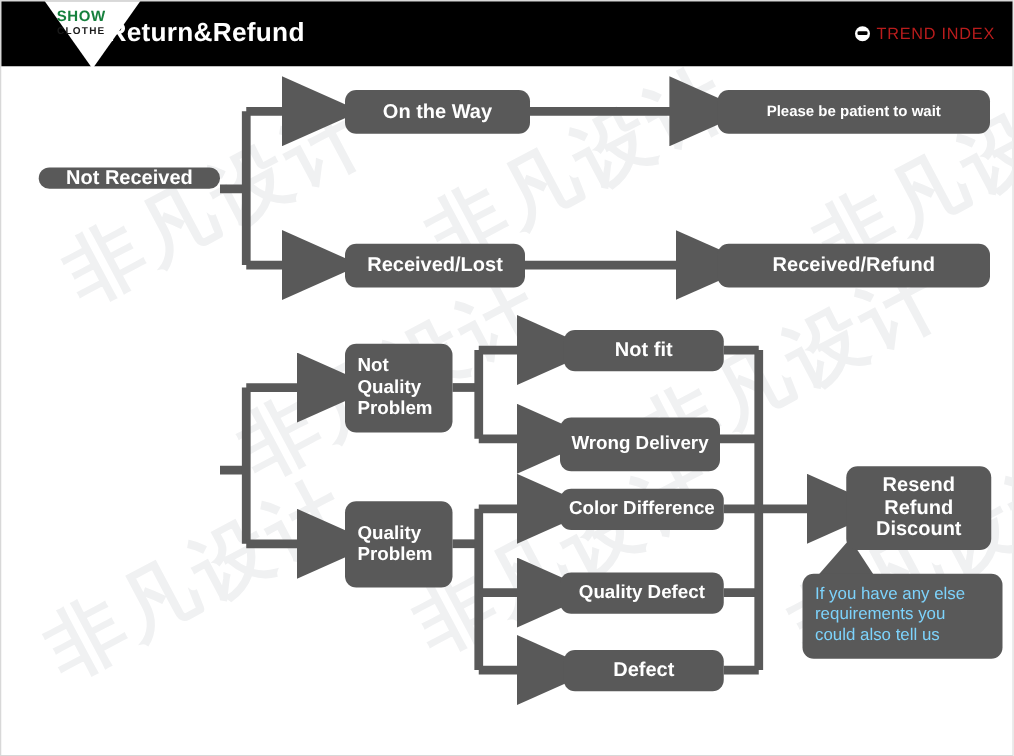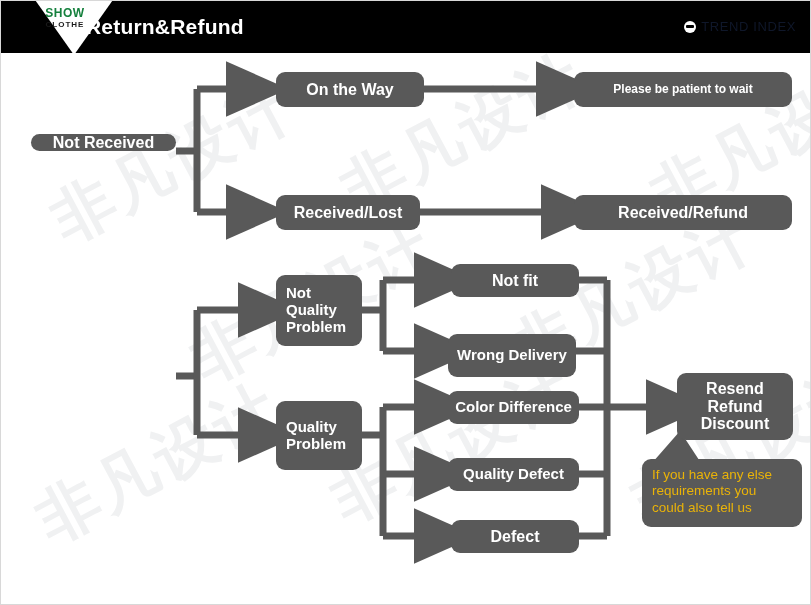--- a/index.html
+++ b/index.html
@@ -56,21 +56,21 @@
   #brand{
     position:absolute;right:14px;top:18px;z-index:7;
     display:flex;align-items:center;gap:5px;
   }
   #brand-icon{width:12px;height:12px;border-radius:50%;background:#ffffff;position:relative;}
   #brand-icon::after{
     content:"";position:absolute;left:2px;top:4.5px;width:8px;height:2.5px;
     background:#000;border-radius:1px;
   }
   #brand-label{
-    color:#0f172a;font-size:13px;font-family:"Liberation Sans",sans-serif;
+    color:#b91c1c;font-size:13px;font-family:"Liberation Sans",sans-serif;
     letter-spacing:.6px;
   }
 
   
   #flow{position:absolute;left:0;top:0;width:811px;height:605px;z-index:2;}
 
   
   .node{
     position:absolute;z-index:3;
     background:#595959;
@@ -80,21 +80,21 @@
     text-align:center;
     font-weight:700;
     font-family:Liberation Sans, sans-serif;
     box-sizing:border-box;
     line-height:1.12;
     padding:2px 6px;
   }
   .node.left-align{justify-content:flex-start;text-align:left;padding-left:10px;}
   .callout{
     position:absolute;z-index:3;
-    background:#595959;color:#eab308;border-radius:9px;
+    background:#595959;color:#7dd3fc;border-radius:9px;
     font-family:"Liberation Sans",sans-serif;
     font-weight:400;line-height:1.22;
     box-sizing:border-box;
     padding:8px 9px 8px 10px;
     font-size:13.5px;
   }
 </style>
 </head>
 <body>
 

